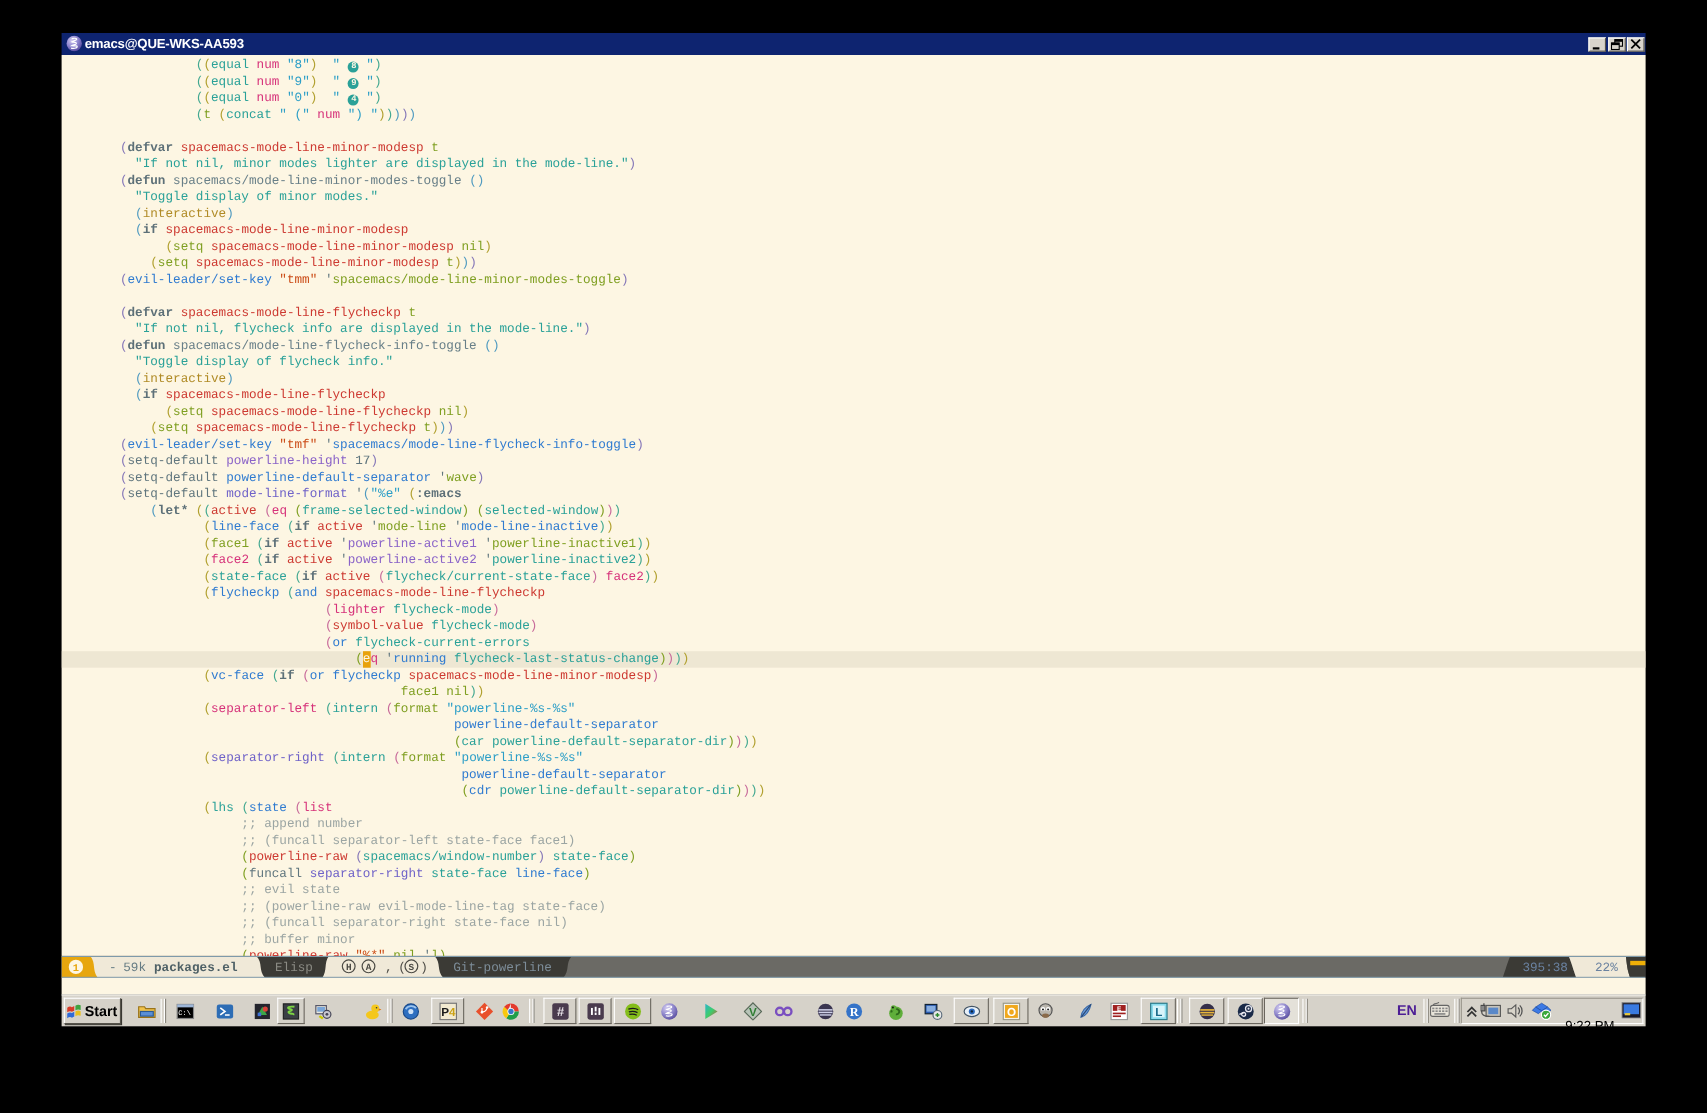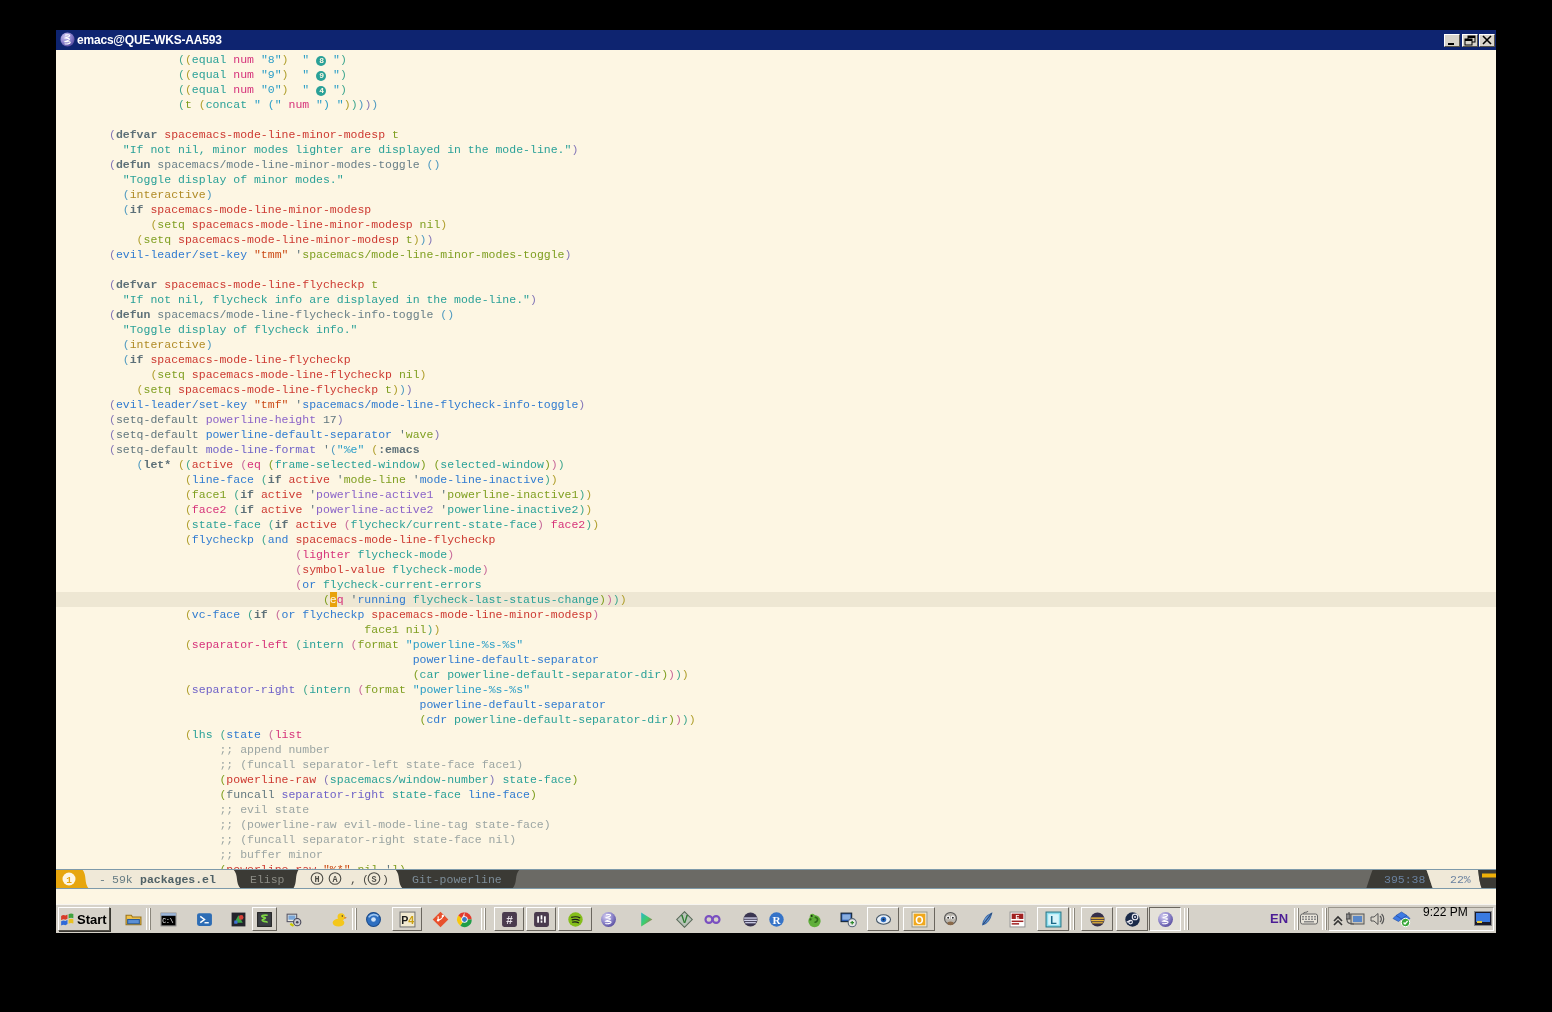--- a/index.html
+++ b/index.html
@@ -421,19 +421,19 @@
       </svg></div>
     <div style="position:absolute;left:1336px;top:5px"><svg width="19" height="18">
         <g fill="#3d7ae5" stroke="#1a4aa0" stroke-width="0.6">
           <path d="M9.5,2 L4,5.5 L9.5,9 L15,5.5 Z"></path>
           <path d="M4,5.5 L1,8.5 L6.5,11.5 L9.5,9 Z"></path>
           <path d="M15,5.5 L18,8.5 L12.5,11.5 L9.5,9 Z"></path>
         </g>
         <circle cx="13.5" cy="12.5" r="4.2" fill="#3aa83a" stroke="#fff"></circle>
         <path d="M11.6,12.5 L13,14 L15.6,11" stroke="#fff" stroke-width="1.3" fill="none"></path>
       </svg></div>
-    <div style="position:absolute;left:1367px;top:0;font:12px 'Liberation Sans';color:#000">9:22 PM</div>
+    <div style="position:absolute;left:1367px;top:20px;font:12px 'Liberation Sans';color:#000">9:22 PM</div>
     <div style="position:absolute;left:1418px;top:6px"><svg width="18" height="15">
         <rect x="0.5" y="0.5" width="17" height="14" fill="#1a1a2a" stroke="#888"></rect>
         <rect x="2" y="2" width="14" height="9" fill="#3a7ae0"></rect>
         <rect x="3" y="10" width="5" height="2" fill="#e8c83a"></rect>
       </svg></div>
 </div>
 
 </body></html>

